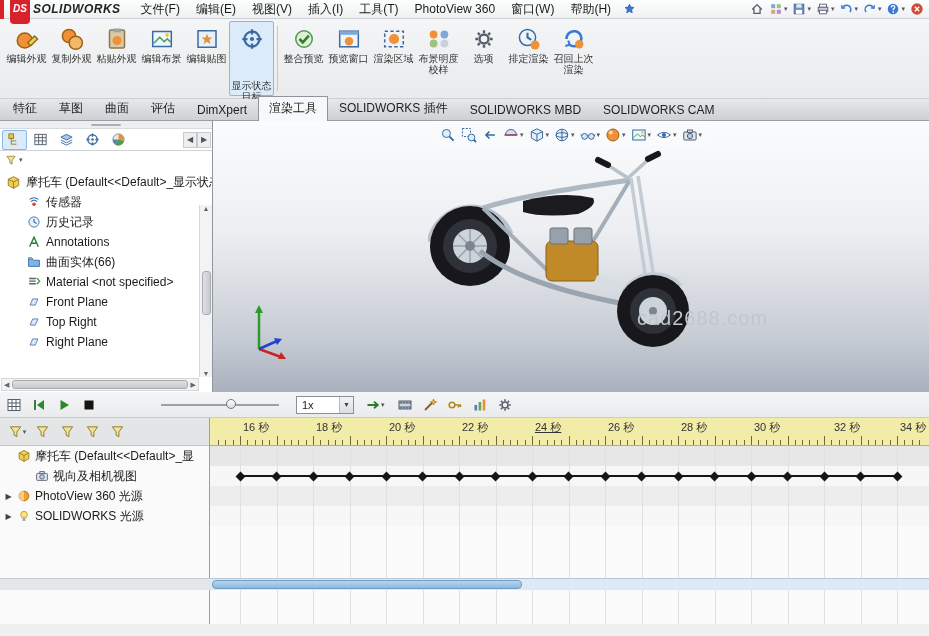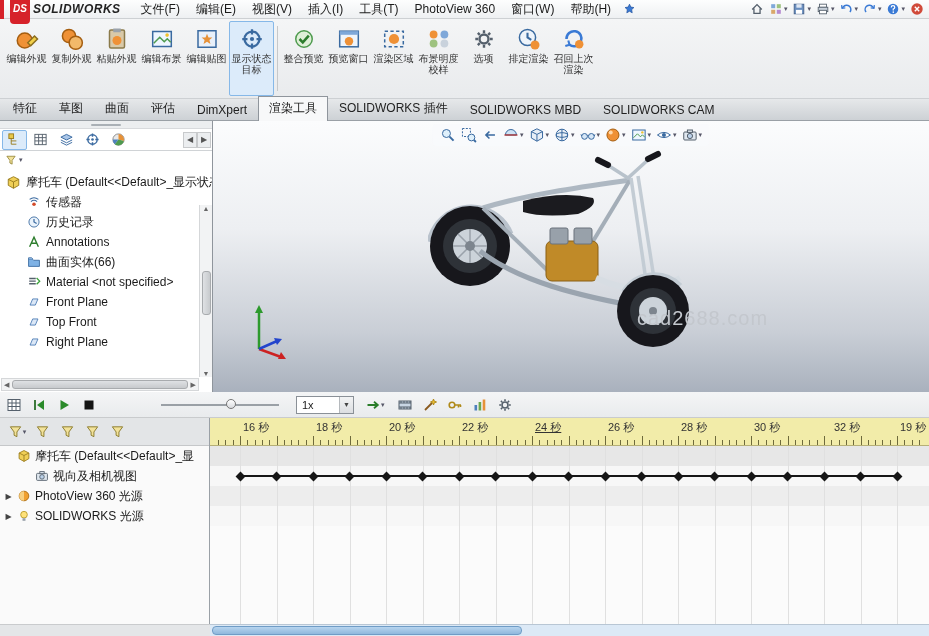--- a/index.html
+++ b/index.html
@@ -16,21 +16,21 @@
 .menu-item{padding:2px 8px;cursor:default;white-space:nowrap;}
 #fav-star{margin-left:4px;display:flex;align-items:center;}
 #quick-icons{margin-left:auto;display:flex;align-items:center;gap:5px;padding-right:5px;}
 .qi{display:flex;align-items:center;gap:1px;}
 .qcaret{font-size:7px;color:#556;}
 
 #ribbon{position:absolute;top:19px;left:0;right:0;height:80px;background:linear-gradient(#f4f5f6,#e9ebed);border-bottom:1px solid #cdd0d3;display:flex;align-items:stretch;padding:2px 0 2px 4px;}
 .rgroup{display:flex;}
 .rdiv{width:1px;background:#c6c8ca;margin:5px 3px;}
 .rbtn{width:45px;display:flex;flex-direction:column;align-items:center;padding-top:5px;border:1px solid transparent;border-radius:2px;}
-.rbtn.active{background:#dcebfa;border-color:#86b8e8;}
+.rbtn.active{background:#dcebfa;border-color:#86b8e8;gap:27px;}
 .rbtn .icon svg{width:24px;height:24px;}
 .rlabel{margin-top:2px;font-size:10px;line-height:11px;text-align:center;color:#333;width:44px;}
 
 #tabbar{position:absolute;top:99px;left:0;right:0;height:22px;background:linear-gradient(#e6e8ea,#cdd1d5);border-bottom:1px solid #9aa0a6;display:flex;align-items:flex-end;padding-left:2px;}
 .tab{padding:3px 10px;font-size:12px;color:#222;border:1px solid transparent;border-bottom:none;white-space:nowrap;}
 .tab.active{background:#f7f8f9;border-color:#8f959c;margin-bottom:-1px;padding-bottom:4px;}
 
 #main{position:absolute;top:121px;left:0;width:929px;height:271px;display:flex;}
 #left-panel{width:213px;background:#fff;border-right:1px solid #8f959c;position:relative;overflow:hidden;}
 #panel-grip{height:8px;background:#eceef0;border-bottom:1px solid #d8dadd;display:flex;justify-content:center;align-items:center;}
@@ -51,21 +51,21 @@
 #fm-hscroll{position:absolute;bottom:1px;left:1px;width:198px;height:13px;background:#f2f3f4;border:1px solid #d5d7d9;display:flex;align-items:center;justify-content:space-between;font-size:7px;color:#666;padding:0 2px;}
 #fm-hthumb{height:9px;flex:1;margin:0 3px;background:linear-gradient(#dfe1e4,#c7cacd);border:1px solid #a8abae;border-radius:3px;}
 #viewport{flex:1;position:relative;background:linear-gradient(180deg,#fbfcfd 0%,#edeff2 40%,#c9ced6 78%,#a9b1bd 100%);overflow:hidden;}
 #headsup{position:absolute;top:3px;left:50%;transform:translateX(-50%);display:flex;align-items:center;gap:3px;background:rgba(248,250,252,0.72);border-radius:3px;padding:2px 6px;}
 .hud-item{display:flex;align-items:center;gap:1px;padding:1px;border-radius:2px;}
 .hud-caret{font-size:7px;color:#556;}
 #watermark{position:absolute;left:424px;top:186px;font-size:20px;color:#c3c7cd;letter-spacing:1px;}
 #bike{position:absolute;left:215px;top:25px;}
 #triad{position:absolute;left:32px;top:178px;}
 
-#motionbar{position:absolute;top:392px;left:0;width:929px;height:244px;background:#fdba74;}
+#motionbar{position:absolute;top:392px;left:0;width:929px;height:198px;background:#fdba74;}
 #mm-controls{height:26px;display:flex;align-items:center;gap:3px;padding-left:3px;border-bottom:1px solid #c9cbcd;background:linear-gradient(#f4f5f6,#e9ebed);}
 .ctrl{width:22px;height:20px;display:flex;align-items:center;justify-content:center;border:1px solid transparent;border-radius:2px;}
 #mm-slider{width:118px;height:18px;position:relative;margin:0 6px 0 58px;}
 #mm-slider .track{position:absolute;left:0;right:0;top:8px;height:2px;background:#9aa0a6;}
 #mm-slider .thumb{position:absolute;left:55%;top:3px;width:10px;height:10px;border-radius:50%;background:linear-gradient(#fff,#d8dade);border:1px solid #777;}
 #mm-speed{width:58px;height:18px;background:#fff;border:1px solid #8a9097;display:flex;align-items:center;font-size:11px;margin:0 8px;}
 #mm-speed .val{flex:1;padding-left:5px;}
 #mm-speed .caret{width:14px;height:100%;background:linear-gradient(#f2f3f4,#dcdee1);border-left:1px solid #b5b9bd;font-size:7px;display:flex;align-items:center;justify-content:center;color:#444;}
 #mm-mode{display:flex;align-items:center;margin-right:6px;}
 #mm-body{position:absolute;top:26px;left:0;right:0;height:206px;display:flex;}
@@ -461,21 +461,21 @@
               </svg>
             </span>
             <span class="tree-label">Front Plane</span>
           </div>
           <div class="tree-row child">
             <span class="icon">
               <svg width="14" height="14" viewBox="0 0 16 16">
                 <path d="M3.5 11.5 L6.5 4.5 H12.5 L9.5 11.5 Z" fill="rgba(140,180,230,0.3)" stroke="#4a7ab5"></path>
               </svg>
             </span>
-            <span class="tree-label">Top Front</span>
+            <span class="tree-label">Top Right</span>
           </div>
           <div class="tree-row child">
             <span class="icon">
               <svg width="14" height="14" viewBox="0 0 16 16">
                 <path d="M3.5 11.5 L6.5 4.5 H12.5 L9.5 11.5 Z" fill="rgba(140,180,230,0.3)" stroke="#4a7ab5"></path>
               </svg>
             </span>
             <span class="tree-label">Right Plane</span>
           </div>
         </div>
@@ -921,21 +921,21 @@
             <div class="tick" style="left: 709px; height: 5px;"></div>
             <div class="tl-label" style="left: 33px;">16 秒</div>
             <div class="tl-label" style="left: 106px;">18 秒</div>
             <div class="tl-label" style="left: 179px;">20 秒</div>
             <div class="tl-label" style="left: 252px;">22 秒</div>
             <div class="tl-label" style="left: 325px; text-decoration: underline;">24 秒</div>
             <div class="tl-label" style="left: 398px;">26 秒</div>
             <div class="tl-label" style="left: 471px;">28 秒</div>
             <div class="tl-label" style="left: 544px;">30 秒</div>
             <div class="tl-label" style="left: 617px; margin-left: 7px;">32 秒</div>
-            <div class="tl-label" style="left: 690px;">19 秒</div>
+            <div class="tl-label" style="left: 690px;">34 秒</div>
           </div>
       <div class="gridline" style="left: 30px;"></div>
           <div class="gridline" style="left: 67px;"></div>
           <div class="gridline" style="left: 103px;"></div>
           <div class="gridline" style="left: 140px;"></div>
           <div class="gridline" style="left: 176px;"></div>
           <div class="gridline" style="left: 213px;"></div>
           <div class="gridline" style="left: 249px;"></div>
           <div class="gridline" style="left: 286px;"></div>
           <div class="gridline" style="left: 322px;"></div>

